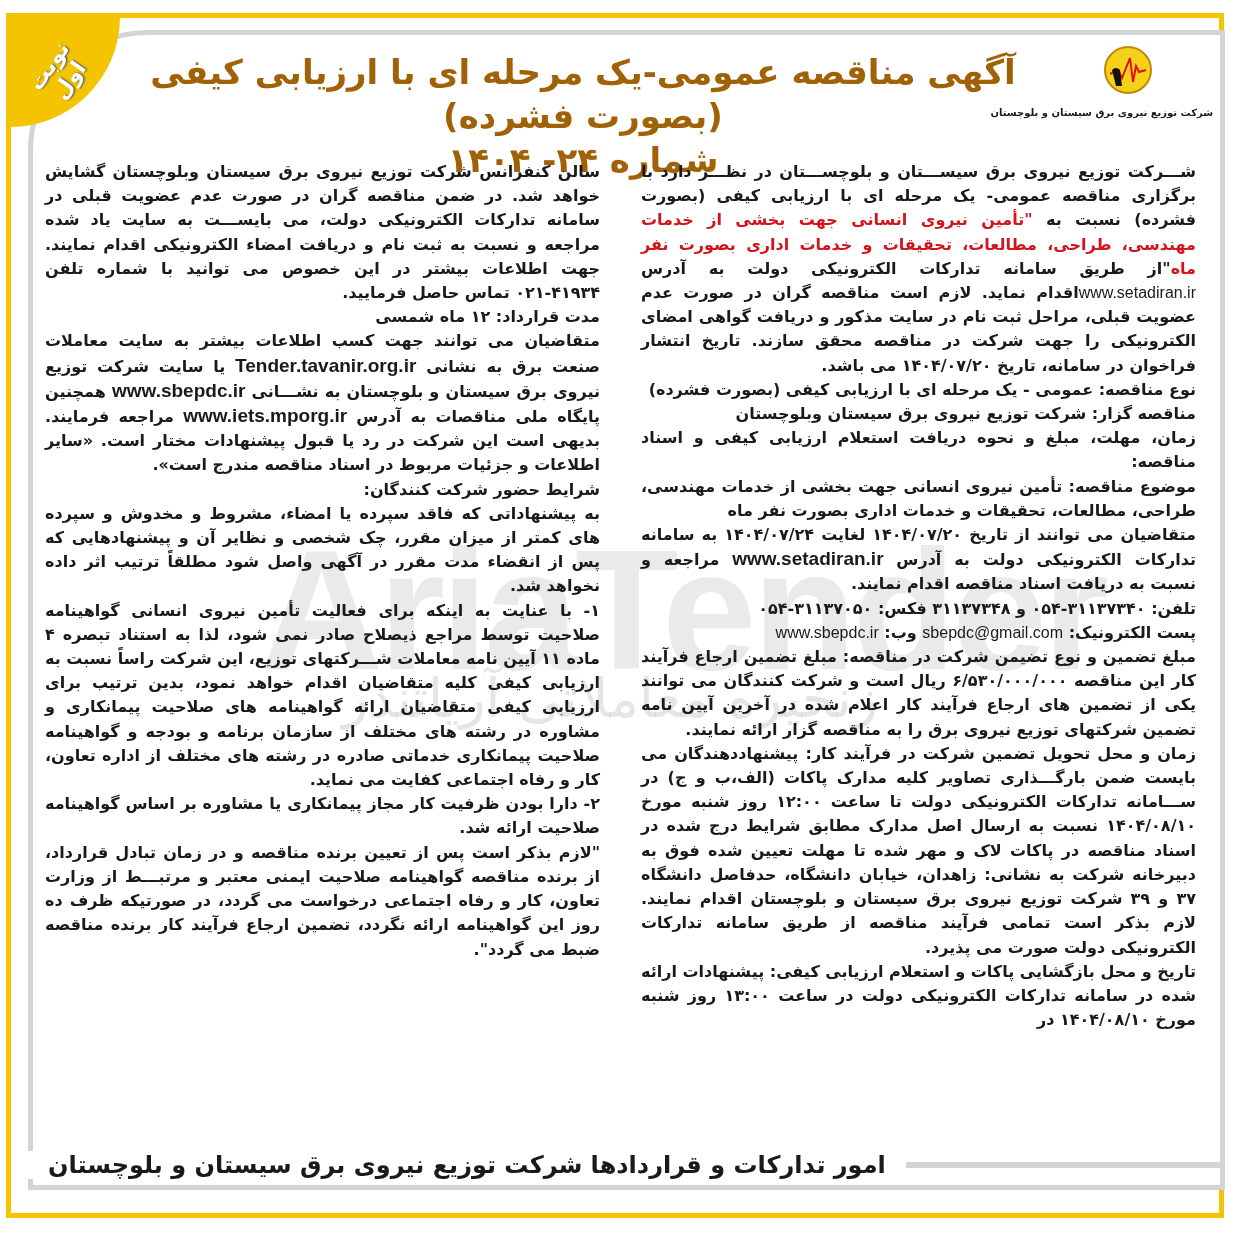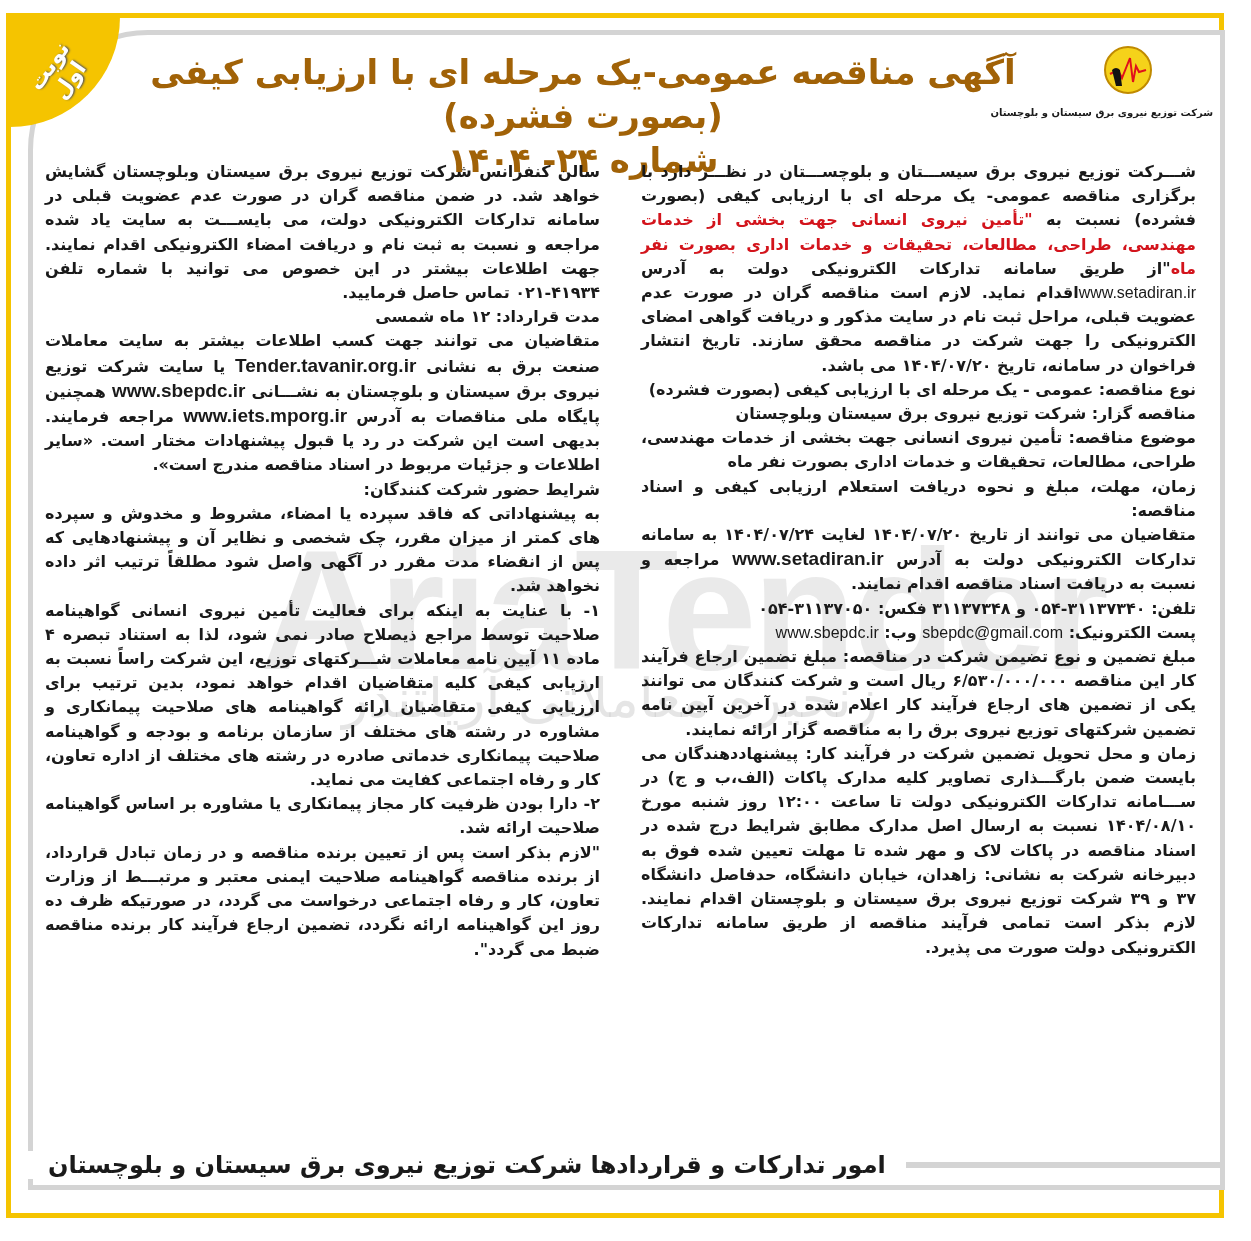--- a/index.html
+++ b/index.html
@@ -69,32 +69,33 @@
 <div class="watermark"><span>AriaTender</span></div>
 <div class="watermark-sub">زنجیره معاملاتی آریاتندر</div>
 
 <div class="columns">
   <div class="col col-right">
     <p>
       <span>شـــرکت توزیع نیروی برق سیســـتان و بلوچســـتان در نظـــر دارد با برگزاری مناقصه عمومی- یک مرحله ای با ارزیابی کیفی (بصورت فشرده) نسبت به </span><span class="red">"تأمین نیروی انسانی جهت بخشی از خدمات مهندسی، طراحی، مطالعات، تحقیقات و خدمات اداری بصورت نفر ماه</span><span>"از طریق سامانه تدارکات الکترونیکی دولت به آدرس </span><span class="latin">www.setadiran.ir</span><span>اقدام نماید. لازم است مناقصه گران در صورت عدم عضویت قبلی، مراحل ثبت نام در سایت مذکور و دریافت گواهی امضای الکترونیکی را جهت شرکت در مناقصه محقق سازند. تاریخ انتشار فراخوان در سامانه، تاریخ ۱۴۰۴/۰۷/۲۰ می باشد.</span>
     </p>
     <p>نوع مناقصه: عمومی - یک مرحله ای با ارزیابی کیفی (بصورت فشرده)</p>
     <p>مناقصه گزار: شرکت توزیع نیروی برق سیستان وبلوچستان</p>
+    <p>زمان، مهلت، مبلغ و نحوه دریافت استعلام ارزیابی کیفی و اسناد مناقصه:</p>
     <p>موضوع مناقصه: تأمین نیروی انسانی جهت بخشی از خدمات مهندسی، طراحی، مطالعات، تحقیقات و خدمات اداری بصورت نفر ماه</p>
-    <p>زمان، مهلت، مبلغ و نحوه دریافت استعلام ارزیابی کیفی و اسناد مناقصه:</p>
     <p>
       <span>متقاضیان می توانند از تاریخ ۱۴۰۴/۰۷/۲۰ لغایت ۱۴۰۴/۰۷/۲۴ به سامانه تدارکات الکترونیکی دولت به آدرس </span><span class="latin-bold">www.setadiran.ir</span><span> مراجعه و نسبت به دریافت اسناد مناقصه اقدام نمایند.</span>
     </p>
     <p>تلفن: ۳۱۱۳۷۳۴۰-۰۵۴ و ۳۱۱۳۷۳۴۸ فکس: ۳۱۱۳۷۰۵۰-۰۵۴</p>
     <p>
       <span>پست الکترونیک: </span><span class="latin">sbepdc@gmail.com</span>
       <span>وب: </span><span class="latin">www.sbepdc.ir</span>
     </p>
     <p>مبلغ تضمین و نوع تضیمن شرکت در مناقصه: مبلغ تضمین ارجاع فرآیند کار این مناقصه ۶/۵۳۰/۰۰۰/۰۰۰ ریال است و شرکت کنندگان می توانند یکی از تضمین های ارجاع فرآیند کار اعلام شده در آخرین آیین نامه تضمین شرکتهای توزیع نیروی برق را به مناقصه گزار ارائه نمایند.</p>
     <p>زمان و محل تحویل تضمین شرکت در فرآیند کار: پیشنهاددهندگان می بایست ضمن بارگـــذاری تصاویر کلیه مدارک پاکات (الف،ب و ج) در ســـامانه تدارکات الکترونیکی دولت تا ساعت ۱۲:۰۰ روز شنبه مورخ ۱۴۰۴/۰۸/۱۰ نسبت به ارسال اصل مدارک مطابق شرایط درج شده در اسناد مناقصه در پاکات لاک و مهر شده تا مهلت تعیین شده فوق به دبیرخانه شرکت به نشانی: زاهدان، خیابان دانشگاه، حدفاصل دانشگاه ۳۷ و ۳۹ شرکت توزیع نیروی برق سیستان و بلوچستان اقدام نمایند. لازم بذکر است تمامی فرآیند مناقصه از طریق سامانه تدارکات الکترونیکی دولت صورت می پذیرد.</p>
+    <p>تاریخ و محل بازگشایی پاکات و استعلام ارزیابی کیفی: پیشنهادات ارائه شده در سامانه تدارکات الکترونیکی دولت در ساعت ۱۳:۰۰ روز شنبه مورخ ۱۴۰۴/۰۸/۱۰ در</p>
   </div>
 
   <div class="col col-left">
     <p>سالن کنفرانس شرکت توزیع نیروی برق سیستان وبلوچستان گشایش خواهد شد. در ضمن مناقصه گران در صورت عدم عضویت قبلی در سامانه تدارکات الکترونیکی دولت، می بایســـت به سایت یاد شده مراجعه و نسبت به ثبت نام و دریافت امضاء الکترونیکی اقدام نمایند. جهت اطلاعات بیشتر در این خصوص می توانید با شماره تلفن ۴۱۹۳۴-۰۲۱ تماس حاصل فرمایید.</p>
     <p>مدت قرارداد: ۱۲ ماه شمسی</p>
     <p>
       <span>متقاضیان می توانند جهت کسب اطلاعات بیشتر به سایت معاملات صنعت برق به نشانی </span><span class="latin-bold">Tender.tavanir.org.ir</span><span> یا سایت شرکت توزیع نیروی برق سیستان و بلوچستان به نشـــانی </span><span class="latin-bold">www.sbepdc.ir</span><span> همچنین پایگاه ملی مناقصات به آدرس </span><span class="latin-bold">www.iets.mporg.ir</span><span> مراجعه فرمایند. بدیهی است این شرکت در رد یا قبول پیشنهادات مختار است. «سایر اطلاعات و جزئیات مربوط در اسناد مناقصه مندرج است».</span>
     </p>
     <p>شرایط حضور شرکت کنندگان:</p>
     <p>به پیشنهاداتی که فاقد سپرده یا امضاء، مشروط و مخدوش و سپرده های کمتر از میزان مقرر، چک شخصی و نظایر آن و پیشنهادهایی که پس از انقضاء مدت مقرر در آگهی واصل شود مطلقاً ترتیب اثر داده نخواهد شد.</p>

